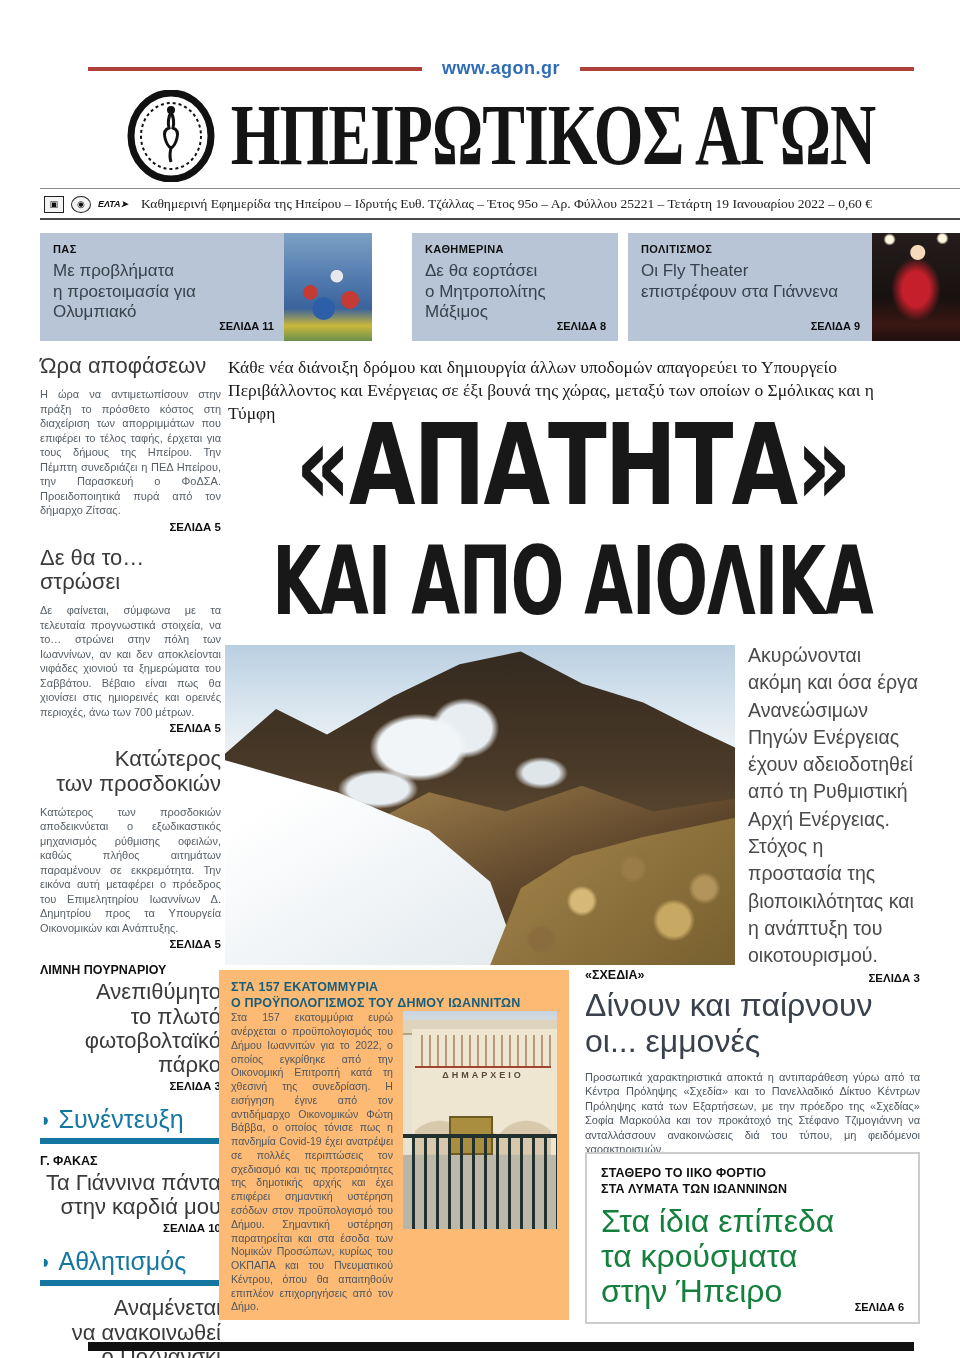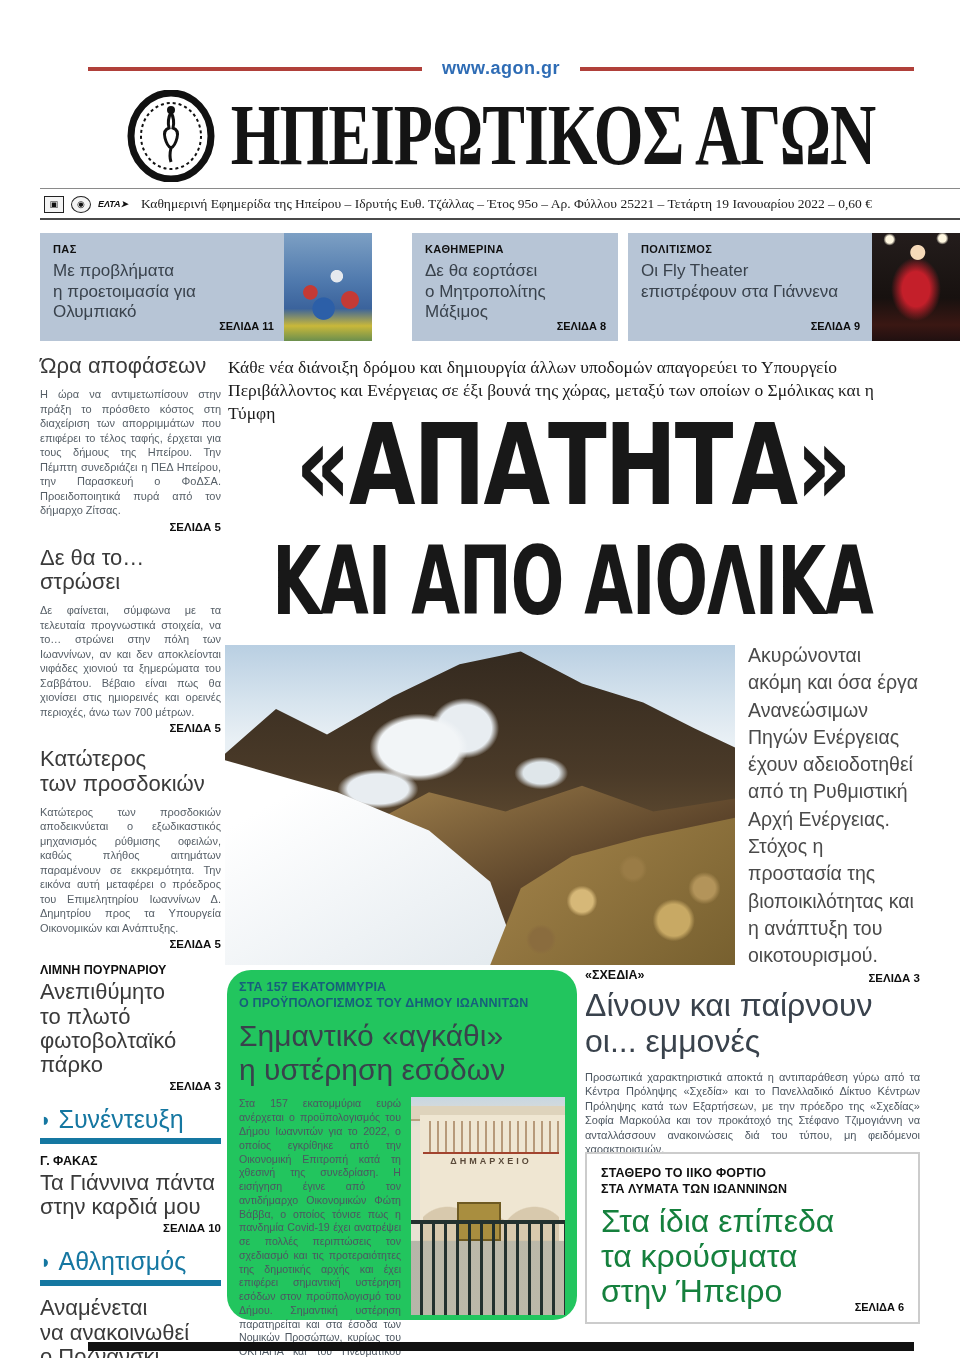--- a/index.html
+++ b/index.html
@@ -54,21 +54,21 @@
      radial-gradient(circle at 80% 5%, #fff7e0 0 3%, transparent 5%),
      linear-gradient(180deg,#241d1c 0%,#17110f 60%,#3a1713 85%,#201010 100%);}
 
   
   .leftcol{position:absolute;left:40px;top:354px;width:181px;}
   .story{margin-bottom:13px;}
   .story-title{font-size:22px;font-weight:400;color:#3a3a3a;line-height:1.1;margin:0 0 9px;}
   .story-kicker{font-size:12.5px;font-weight:bold;color:#0f0f0f;margin:0 0 3px;}
   .story-body{font-size:11px;color:#555e66;line-height:1.32;text-align:justify;}
   .leftcol .page-ref{margin-top:3px;font-size:11.5px;}
-  .pre{white-space:pre-line;}
+  .pre{white-space:pre-line;text-align:right;}
   .section-head{display:flex;align-items:center;gap:7px;color:#1577a1;font-size:25px;margin:4px 0 4px;}
   .section-bullet{font-size:19px;line-height:1;}
   .section-bar{height:6px;background:#1577a1;margin:2px 0 10px;}
 
   
   .lead-intro{position:absolute;left:228px;top:356px;width:692px;font-family:"Liberation Serif",serif;
               font-size:17.5px;line-height:1.32;color:#1b1b1b;white-space:pre-line;}
   .lead-h1{position:absolute;left:225px;top:400px;width:695px;text-align:center;
            font-family:"DejaVu Sans",sans-serif;font-weight:bold;font-size:86px;letter-spacing:-2px;
            color:#181818;transform:scaleY(1.3);transform-origin:top center;white-space:nowrap;}
@@ -96,22 +96,22 @@
       radial-gradient(circle at 62% 92%, #8a6c3e 0 2.5%, transparent 3.5%),
       radial-gradient(circle at 94% 76%, #b3945a 0 2%, transparent 3%),
       linear-gradient(140deg,#c2a363 0%,#a8874d 50%,#77602f 100%);
       clip-path:polygon(52% 100%,58% 76%,68% 66%,82% 60%,100% 54%,100% 100%);}
 
   .side-col{position:absolute;left:748px;top:642px;width:172px;}
   .side-text{font-size:19.5px;color:#4a4a4a;line-height:1.4;}
   .side-col .page-ref{margin-top:2px;font-size:11.5px;}
 
   
-  .budget{position:absolute;left:227px;top:970px;width:350px;height:350px;background:#22c55e;
-          box-sizing:border-box;padding:10px 12px;border-radius:24px;}
+  .budget{position:absolute;left:219px;top:970px;width:350px;height:350px;background:#fdba74;
+          box-sizing:border-box;padding:10px 12px;}
   .budget-kicker{font-size:12.5px;font-weight:bold;color:#175e7c;line-height:1.25;white-space:pre-line;letter-spacing:.2px;}
   .budget-title{font-size:30px;color:#39424c;line-height:1.12;margin:8px 0 11px;white-space:pre-line;}
   .budget-row{display:flex;gap:10px;}
   .budget-body{width:162px;font-size:10.6px;color:#4d5761;line-height:1.3;text-align:justify;}
   .cityhall{flex:1;height:218px;position:relative;overflow:hidden;background:linear-gradient(180deg,#c8d6e2 0%,#e8e2d2 14%);}
   .ch-facade{position:absolute;left:6%;right:0;top:8%;bottom:0;background:#efe6d2;}
   .ch-roof{position:absolute;left:0;right:0;top:4%;height:6%;background:#ded3bc;border-bottom:2px solid #b7a27f;}
   .ch-colonnade{position:absolute;left:8%;right:4%;top:11%;height:14%;
       background:repeating-linear-gradient(90deg,#efe6d2 0 6px,#b79a7a 6px 8px);border-bottom:2px solid #a2442f;}
   .ch-sign{position:absolute;left:14%;right:10%;top:27%;text-align:center;font-size:9px;letter-spacing:3px;color:#5a4a3a;font-weight:bold;}
@@ -270,22 +270,20 @@
   </div>
 
   <div class="side-col">
     <div class="side-text">Ακυρώνονται ακόμη και όσα έργα Ανανεώσιμων Πηγών Ενέργειας έχουν αδειοδοτηθεί από τη Ρυθμιστική Αρχή Ενέργειας. Στόχος η προστασία της βιοποικιλότητας και η ανάπτυξη του οικοτουρισμού.</div>
     <div class="page-ref">ΣΕΛΙΔΑ 3</div>
   </div>
 
   <div class="budget">
     <div class="budget-kicker">ΣΤΑ 157 ΕΚΑΤΟΜΜΥΡΙΑ
 Ο ΠΡΟΫΠΟΛΟΓΙΣΜΟΣ ΤΟΥ ΔΗΜΟΥ ΙΩΑΝΝΙΤΩΝ</div>
-    <div class="budget-title">Σημαντικό «αγκάθι»
-η υστέρηση εσόδων</div>
     <div class="budget-row">
       <div>
         <div class="budget-body">Στα 157 εκατομμύρια ευρώ ανέρχεται ο προϋπολογισμός του Δήμου Ιωαννιτών για το 2022, ο οποίος εγκρίθηκε από την Οικονομική Επιτροπή κατά τη χθεσινή της συνεδρίαση. Η εισήγηση έγινε από τον αντιδήμαρχο Οικονομικών Φώτη Βάββα, ο οποίος τόνισε πως η πανδημία Covid-19 έχει ανατρέψει σε πολλές περιπτώσεις τον σχεδιασμό και τις προτεραιότητες της δημοτικής αρχής και έχει επιφέρει σημαντική υστέρηση εσόδων στον προϋπολογισμό του Δήμου. Σημαντική υστέρηση παρατηρείται και στα έσοδα των Νομικών Προσώπων, κυρίως του ΟΚΠΑΠΑ και του Πνευματικού Κέντρου, όπου θα απαιτηθούν επιπλέον επιχορηγήσεις από τον Δήμο.</div>
 
       </div>
       <div class="cityhall">
         <div class="ch-roof"></div>
         <div class="ch-facade"></div>
         <div class="ch-colonnade"></div>
         <div class="ch-sign">ΔΗΜΑΡΧΕΙΟ</div>

